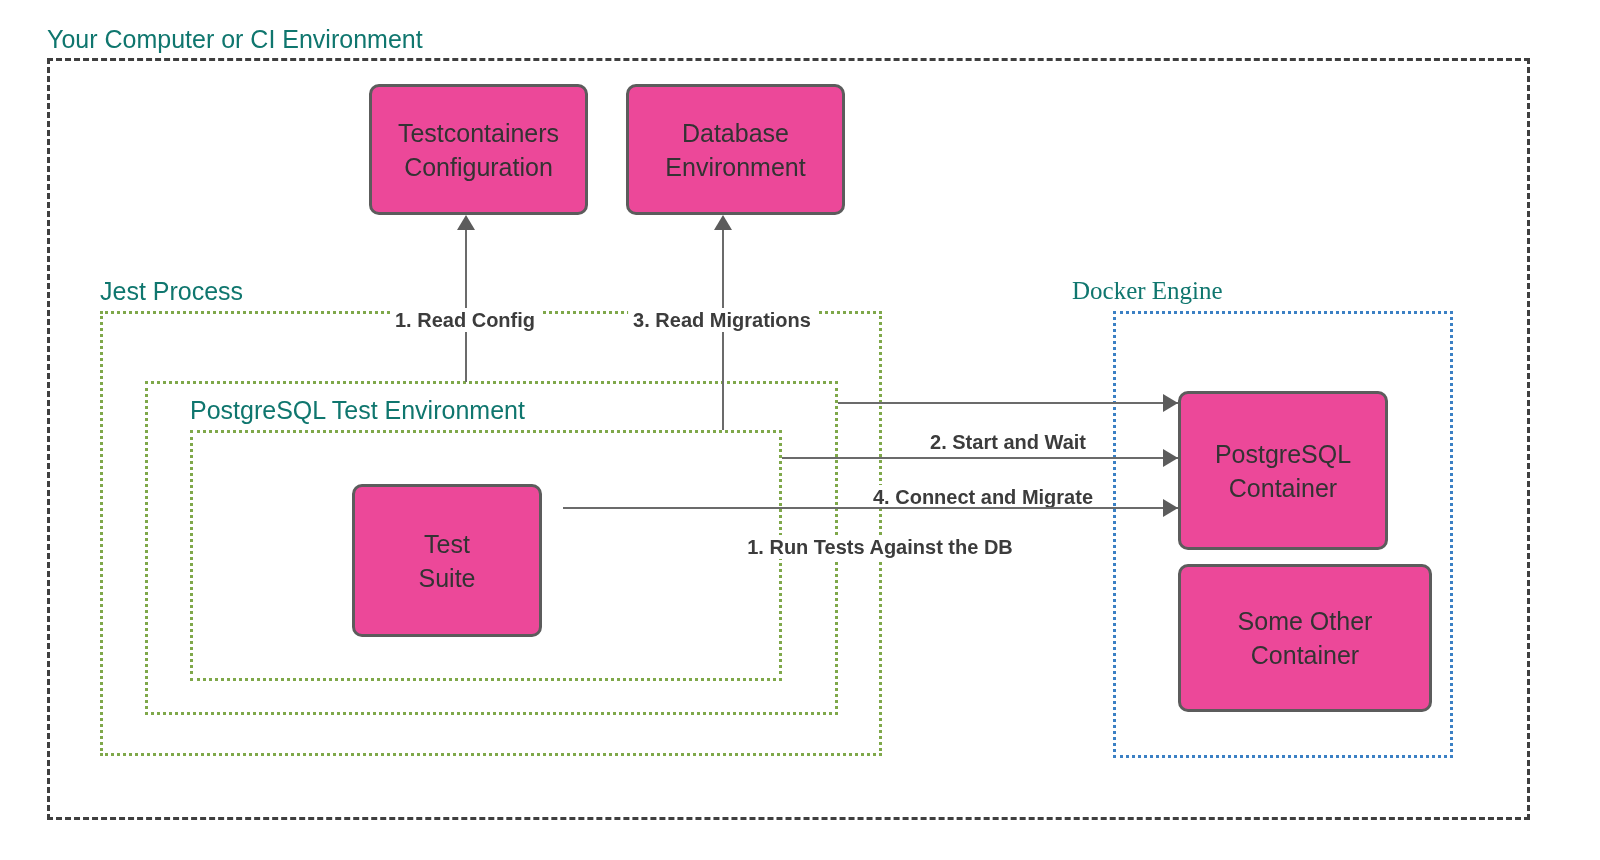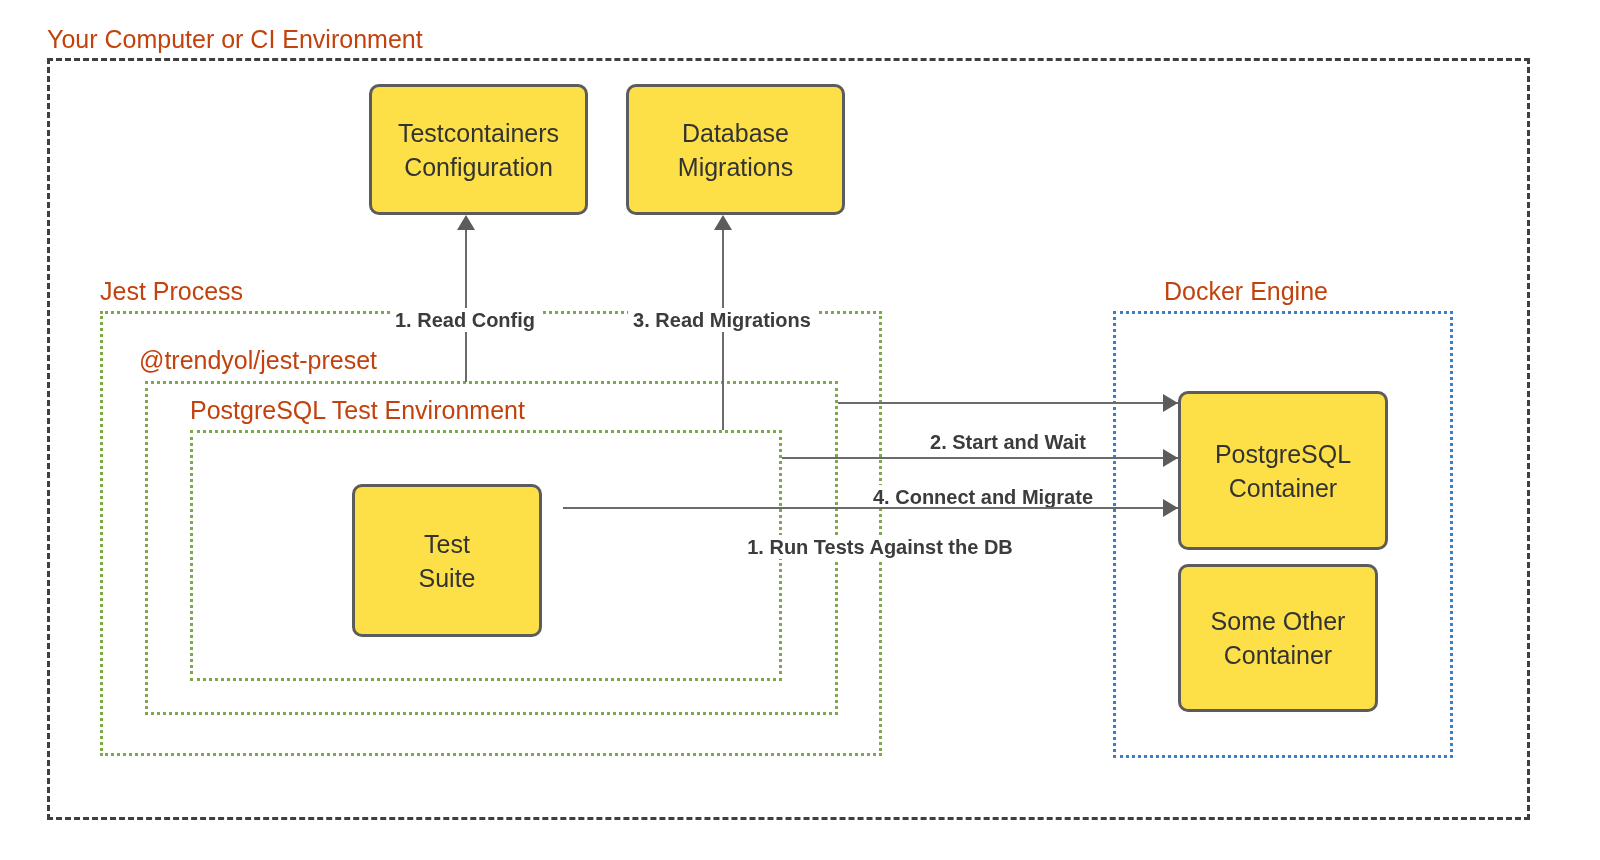--- a/index.html
+++ b/index.html
@@ -28,34 +28,34 @@
   .group-green {
     border: 3px dotted #7fa84a;
   }
   .group-blue {
     border: 3px dotted #3b80c4;
   }
 
   
   .group-label {
     position: absolute;
-    color: #c2410c;
+    color: #0f766e;
     font-size: 25px;
     line-height: 28px;
     white-space: nowrap;
     font-weight: normal;
   }
 
   
   .node {
     position: absolute;
     box-sizing: border-box;
     border: 3px solid #5c5c5c;
     border-radius: 10px;
-    background: #fde047;
+    background: #ec4899;
     color: #333333;
     display: flex;
     align-items: center;
     justify-content: center;
     text-align: center;
     font-size: 25px;
     line-height: 34px;
     white-space: pre-line;
   }
 
@@ -101,27 +101,26 @@
 <body>
 
 <div id="canvas">
 
   <div class="group-label" style="left:47px; top:25px;">Your Computer or CI Environment</div>
   <div class="group group-outer" style="left:47px; top:58px; width:1483px; height:762px;"></div>
 
   <div class="group-label" style="left:100px; top:277px;">Jest Process</div>
   <div class="group group-green" style="left:100px; top:311px; width:782px; height:445px;"></div>
 
-  <div class="group-label" style="left:139px; top:346px;">@trendyol/jest-preset</div>
   <div class="group group-green" style="left:145px; top:381px; width:693px; height:334px;"></div>
 
   <div class="group-label" style="left:190px; top:396px;">PostgreSQL Test Environment</div>
   <div class="group group-green" style="left:190px; top:430px; width:592px; height:251px;"></div>
 
-  <div class="group-label" style="left:1164px; top:277px;">Docker Engine</div>
+  <div class="group-label" style="left:1072px; top:277px;font-family:Liberation Serif, serif;">Docker Engine</div>
   <div class="group group-blue" style="left:1113px; top:311px; width:340px; height:447px;"></div>
 
   <div class="conn-line conn-v" style="left:465px; top:228px; height:154px;"></div>
   <div class="arrow-up" style="left:457px; top:215px;"></div>
   <div class="edge-label center-xy" style="left:465px; top:280px;">1. Read Config</div>
 
   <div class="conn-line conn-v" style="left:722px; top:228px; height:202px;"></div>
   <div class="arrow-up" style="left:714px; top:215px;"></div>
   <div class="edge-label center-xy" style="left:722px; top:280px;">3. Read Migrations</div>
 
@@ -134,24 +133,24 @@
   <div class="edge-label center-xy" style="left:983px; top:457px;">4. Connect and Migrate</div>
 
   <div class="conn-line conn-h" style="left:563px; top:507px; width:615px;"></div>
   <div class="arrow-right" style="left:1163px; top:499px;"></div>
   <div class="edge-label center-xy" style="left:880px; top:507px;">1. Run Tests Against the DB</div>
 
   <div class="node" style="left:369px; top:84px; width:219px; height:131px;">Testcontainers
 Configuration</div>
 
   <div class="node" style="left:626px; top:84px; width:219px; height:131px;">Database
-Migrations</div>
+Environment</div>
 
   <div class="node" style="left:352px; top:484px; width:190px; height:153px;">Test
 Suite</div>
 
   <div class="node" style="left:1178px; top:375px; width:210px; height:159px;margin-top:16px;">PostgreSQL
 Container</div>
 
-  <div class="node" style="left:1178px; top:564px; width:200px; height:148px;">Some Other
+  <div class="node" style="left:1178px; top:564px; width:254px; height:148px;">Some Other
 Container</div>
 
 </div>
 
 </body></html>

